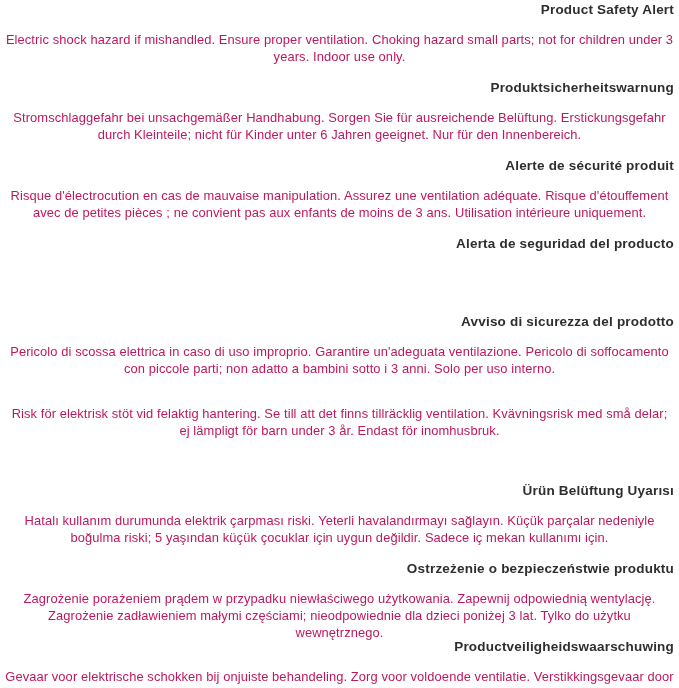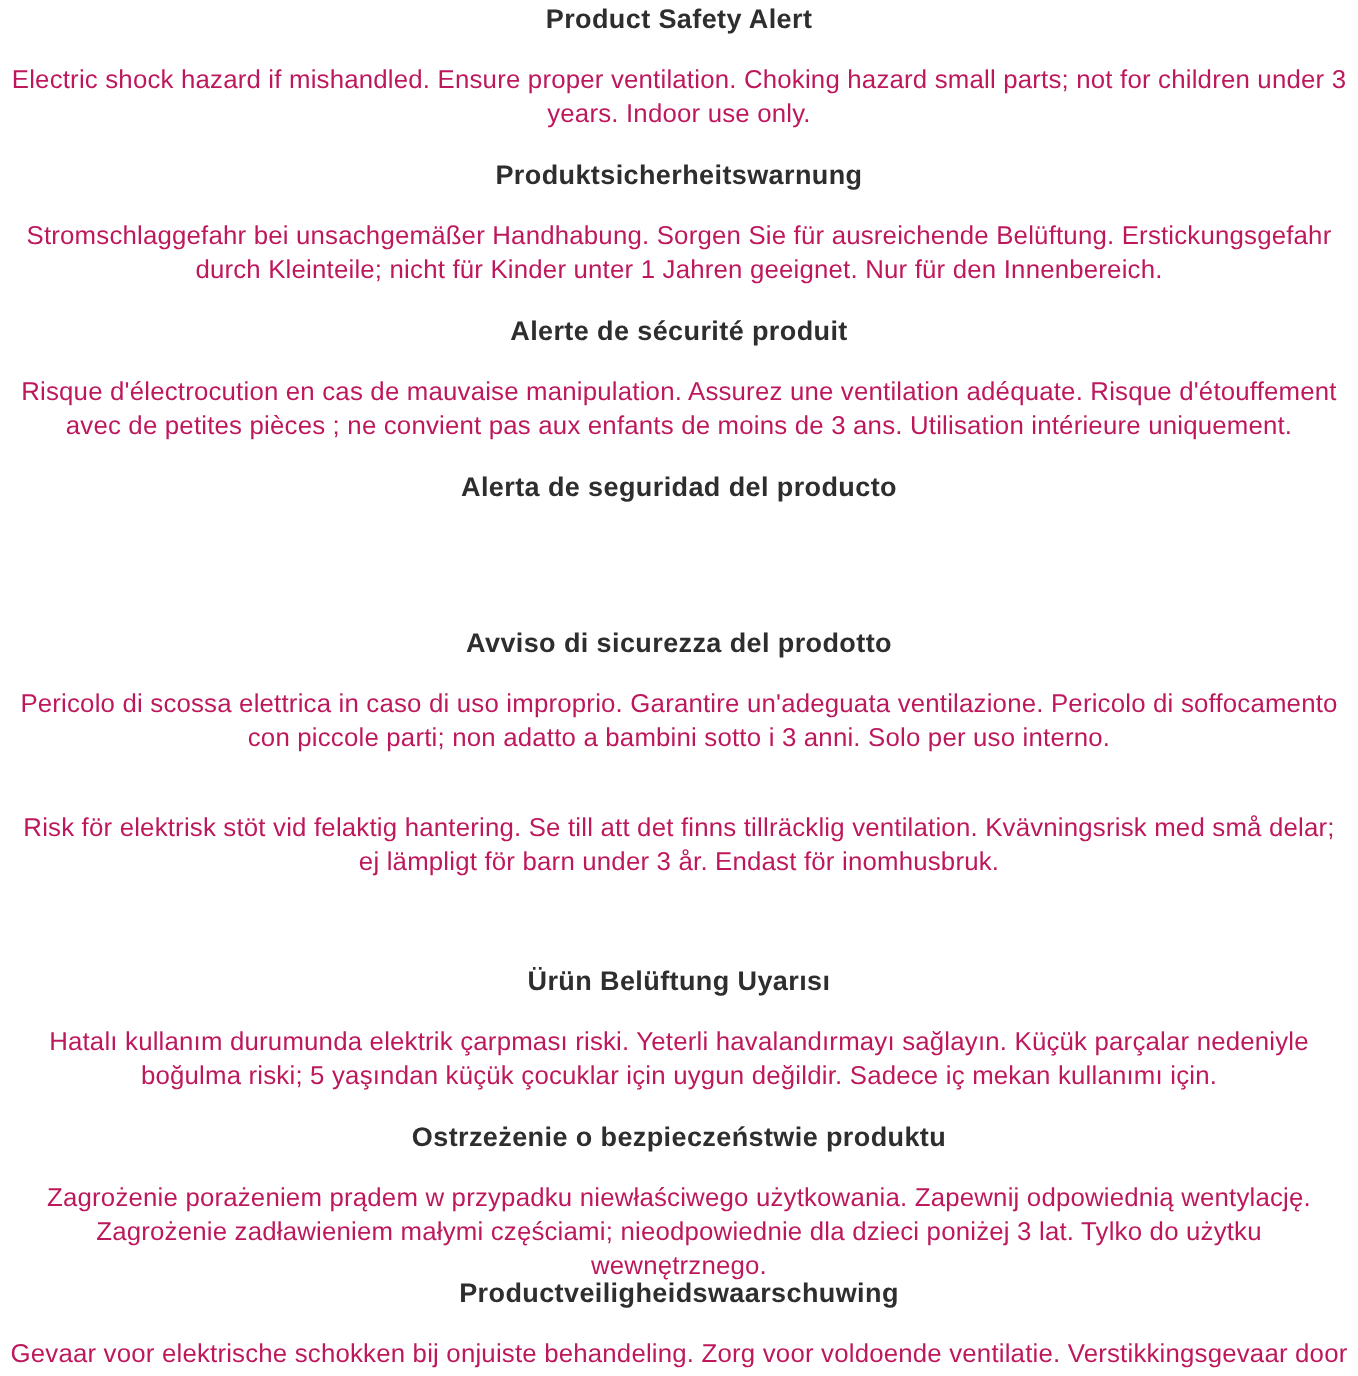--- a/index.html
+++ b/index.html
@@ -20,21 +20,21 @@
   .safety-section {
     height: 78px;
     overflow: visible;
   }
   .section-heading {
     margin: 0;
     font-size: 13.5px;
     font-weight: bold;
     line-height: 16px;
     color: #2e2e2e;
-    text-align: center;
+    text-align: right;
     letter-spacing: 0.2px;
   }
   .section-body {
     margin: 13px auto 15px auto;
     max-width: 669px;
     font-size: 12.9px;
     line-height: 17px;
     color: #be185d;
     text-align: center;
     letter-spacing: 0.1px;
@@ -45,21 +45,21 @@
 
 <div class="page">
 
   <section class="safety-section">
     <h2 class="section-heading">Product Safety Alert</h2>
     <p class="section-body">Electric shock hazard if mishandled. Ensure proper ventilation. Choking hazard small parts; not for children under 3 years. Indoor use only.</p>
   </section>
 
   <section class="safety-section">
     <h2 class="section-heading">Produktsicherheitswarnung</h2>
-    <p class="section-body">Stromschlaggefahr bei unsachgemäßer Handhabung. Sorgen Sie für ausreichende Belüftung. Erstickungsgefahr durch Kleinteile; nicht für Kinder unter 1 Jahren geeignet. Nur für den Innenbereich.</p>
+    <p class="section-body">Stromschlaggefahr bei unsachgemäßer Handhabung. Sorgen Sie für ausreichende Belüftung. Erstickungsgefahr durch Kleinteile; nicht für Kinder unter 6 Jahren geeignet. Nur für den Innenbereich.</p>
   </section>
 
   <section class="safety-section">
     <h2 class="section-heading">Alerte de sécurité produit</h2>
     <p class="section-body">Risque d'électrocution en cas de mauvaise manipulation. Assurez une ventilation adéquate. Risque d'étouffement avec de petites pièces ; ne convient pas aux enfants de moins de 3 ans. Utilisation intérieure uniquement.</p>
   </section>
 
   <section class="safety-section">
     <h2 class="section-heading">Alerta de seguridad del producto</h2>
   </section>

